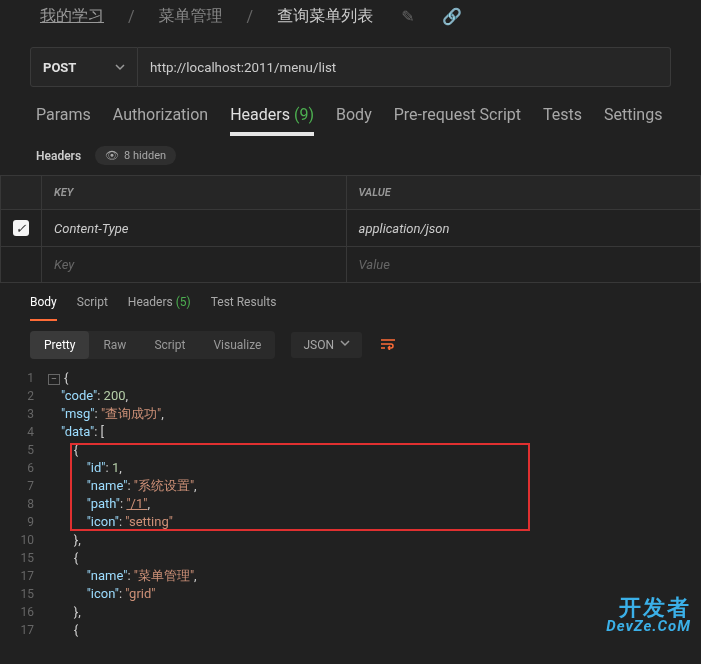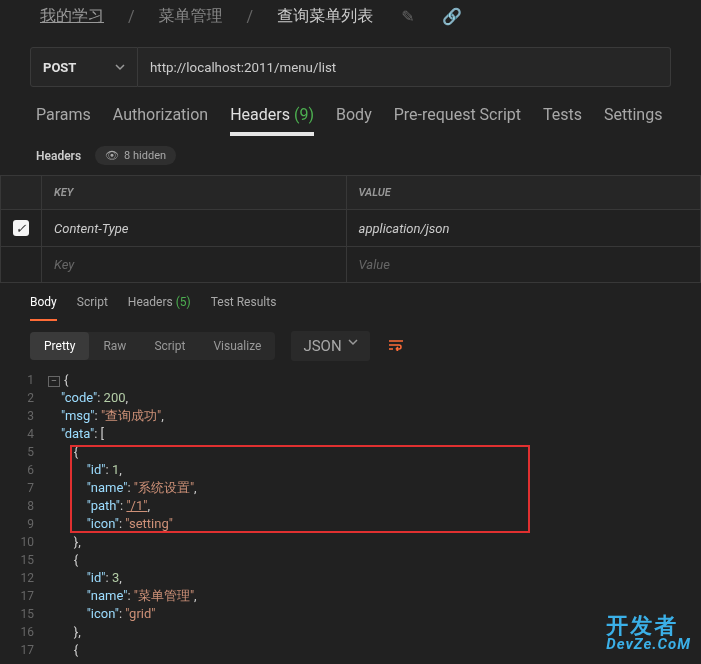--- a/index.html
+++ b/index.html
@@ -25,33 +25,33 @@
 .table .chk-col { width:40px; text-align:center; }
 .chkbox { width:16px; height:16px; background:#f5f5f5; border-radius:3px; display:inline-flex; align-items:center; justify-content:center; color:#333;}
 .table .ph { color:#666; }
 .resp-tabs { display:flex; gap:20px; padding:12px 30px 0 30px; font-size:12px; }
 .resp-tab { padding:0 0 10px 0; cursor:pointer;}
 .resp-tab.active { color:#fff; border-bottom:2px solid #ff6c37; }
 .fmt-row { display:flex; align-items:center; gap:0; padding:10px 30px;}
 .fmt-group { display:flex; background:#2a2a2a; border-radius:4px; }
 .fmt-btn { padding:7px 14px; font-size:12px; color:#999; cursor:pointer;}
 .fmt-btn.active { background:#3a3a3a; color:#fff; border-radius:4px;}
-.lang-sel { display:flex; align-items:flex-start; gap:6px; margin-left:16px; background:#2a2a2a; padding:6px 12px; border-radius:3px; font-size:15px;}
+.lang-sel { display:flex; align-items:flex-start; gap:6px; margin-left:16px; background:#2a2a2a; padding:6px 12px; border-radius:3px; font-size:12px;}
 .wrap-btn { margin-left:8px; padding:6px 10px; color:#ff6c37; cursor:pointer;}
 .code-area { font-family:Consolas,Monaco,monospace; font-size:13px; padding:0 0 0 16px; line-height:18px; position:relative;}
 .code-line { display:flex; }
 .lineno { width:32px; text-align:right; color:#666; padding-right:14px; user-select:none; font-size:12px;}
 .code-txt { white-space:pre; color:#ccc;}
 .k { color:#9cdcfe; }
 .s { color:#ce9178; }
 .n { color:#b5cea8; }
 .u { text-decoration:underline; }
 .fold { display:inline-block; border:1px solid #666; font-size:9px; line-height:9px; padding:0 2px; color:#999; margin-right:4px;}
 .redbox { position:absolute; border:2px solid #e03030; pointer-events:none; }
-.watermark { position:absolute; right:10px; bottom:12px; color:#3bb0e8; font-weight:700; font-size:22px; line-height:1; text-align:left; font-family:"Microsoft YaHei",sans-serif; letter-spacing:2px;}
+.watermark { position:absolute; right:10px; bottom:30px; color:#3bb0e8; font-weight:700; font-size:22px; line-height:1; text-align:right; font-family:"Microsoft YaHei",sans-serif; letter-spacing:2px;}
 .watermark .dom { font-size:15px; letter-spacing:1px;font-style:italic; }
 </style>
 </head>
 <body>
 
 <div class="breadcrumb">
   <a>我的学习</a>
   <span class="sep">/</span>
   <span>菜单管理</span>
   <span class="sep">/</span>
@@ -175,24 +175,20 @@
     </div>
     <div class="code-line">
       <span class="lineno">10</span>
       <span class="code-txt">        },</span>
     </div>
     <div class="code-line">
       <span class="lineno">15</span>
       <span class="code-txt">        {</span>
     </div>
     <div class="code-line">
-      <span class="lineno">12</span>
-      <span class="code-txt">            <span class="k">"id"</span>: <span class="n">3</span>,</span>
-    </div>
-    <div class="code-line">
       <span class="lineno">17</span>
       <span class="code-txt">            <span class="k">"name"</span>: <span class="s">"菜单管理"</span>,</span>
     </div>
     <div class="code-line">
       <span class="lineno">15</span>
       <span class="code-txt">            <span class="k">"icon"</span>: <span class="s">"grid"</span></span>
     </div>
     <div class="code-line">
       <span class="lineno">16</span>
       <span class="code-txt">        },</span>

